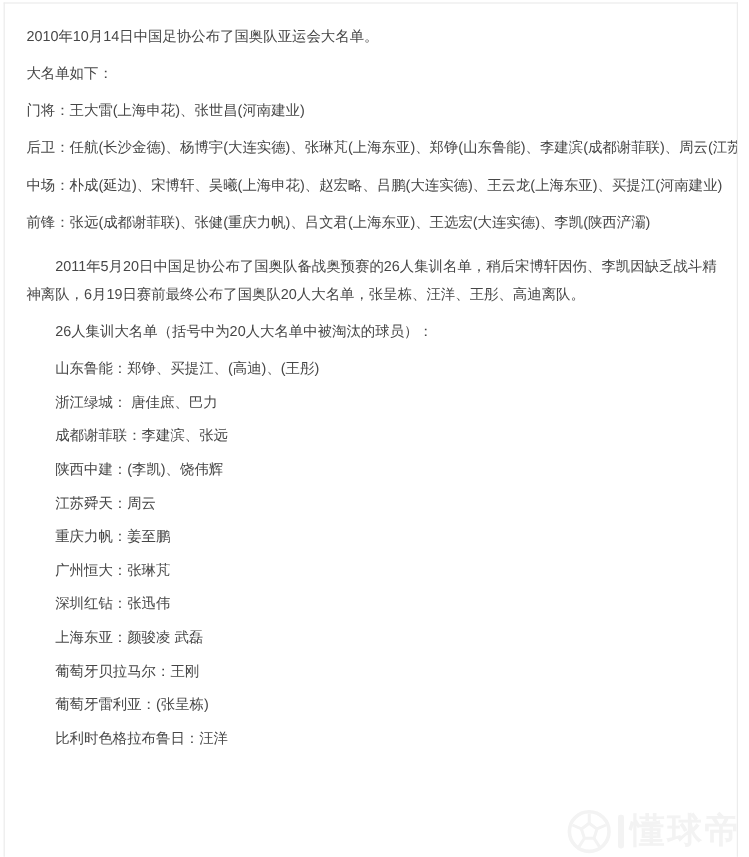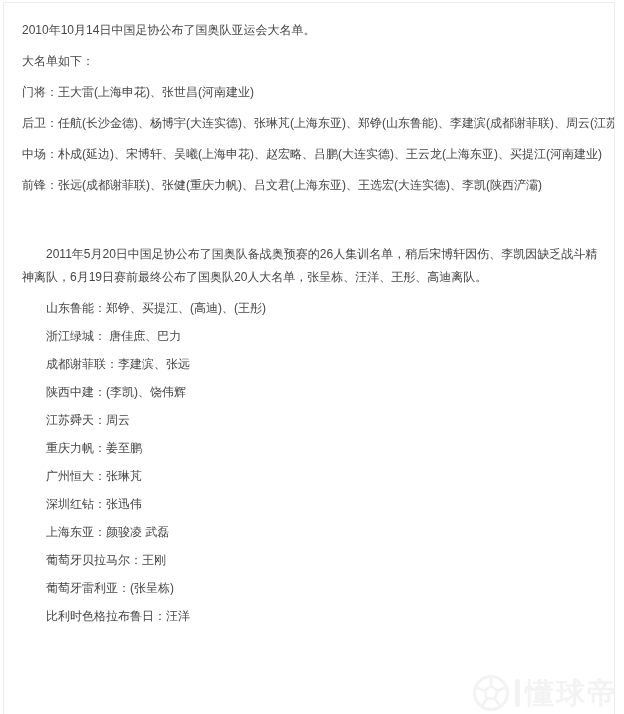--- a/index.html
+++ b/index.html
@@ -25,21 +25,21 @@
     background: #ffffff;
   }
   p {
     margin: 0 0 8px 0;
     font-size: 12px;
     line-height: 23px;
     color: #464646;
   }
   .nw { white-space: nowrap; }
   .indent { text-indent: 2em; }
-  .sec2 { margin-top: 46px; }
+  .sec2 { margin-top: 14px; }
   .tight { margin-bottom: 5px; }
 
   .watermark {
     position: absolute;
     right: 6px;
     bottom: 2px;
     display: flex;
     align-items: center;
     gap: 5px;
     color: #f3f3f3;
@@ -65,20 +65,21 @@
 <div class="frame">
 
   <p class="nw">2010年10月14日中国足协公布了国奥队亚运会大名单。</p>
   <p class="nw">大名单如下：</p>
   <p class="nw">门将：王大雷(上海申花)、张世昌(河南建业)</p>
   <p class="nw">后卫：任航(长沙金德)、杨博宇(大连实德)、张琳芃(上海东亚)、郑铮(山东鲁能)、李建滨(成都谢菲联)、周云(江苏舜天)</p>
   <p class="nw">中场：朴成(延边)、宋博轩、吴曦(上海申花)、赵宏略、吕鹏(大连实德)、王云龙(上海东亚)、买提江(河南建业)</p>
   <p class="nw">前锋：张远(成都谢菲联)、张健(重庆力帆)、吕文君(上海东亚)、王选宏(大连实德)、李凯(陕西浐灞)</p>
 
   <p class="indent sec2">2011年5月20日中国足协公布了国奥队备战奥预赛的26人集训名单，稍后宋博轩因伤、李凯因缺乏战斗精神离队，6月19日赛前最终公布了国奥队20人大名单，张呈栋、汪洋、王彤、高迪离队。</p>
+  <p class="indent nw">26人集训大名单（括号中为20人大名单中被淘汰的球员）：</p>
 
   <p class="indent tight nw">山东鲁能：郑铮、买提江、(高迪)、(王彤)</p>
   <p class="indent tight nw">浙江绿城： 唐佳庶、巴力</p>
   <p class="indent tight nw">成都谢菲联：李建滨、张远</p>
   <p class="indent tight nw">陕西中建：(李凯)、饶伟辉</p>
   <p class="indent tight nw">江苏舜天：周云</p>
   <p class="indent tight nw">重庆力帆：姜至鹏</p>
   <p class="indent tight nw">广州恒大：张琳芃</p>
   <p class="indent tight nw">深圳红钻：张迅伟</p>
   <p class="indent tight nw">上海东亚：颜骏凌 武磊</p>

